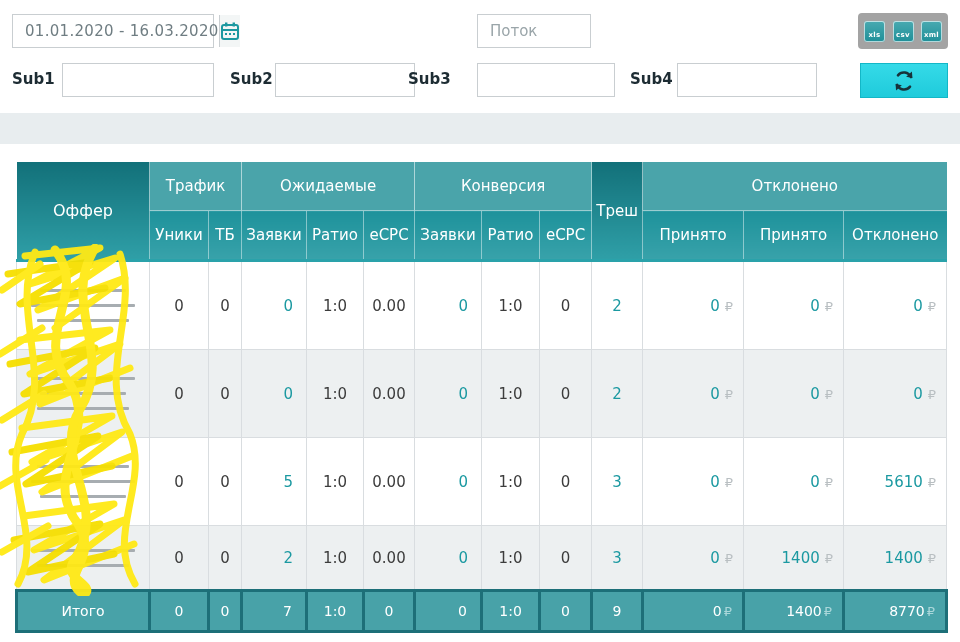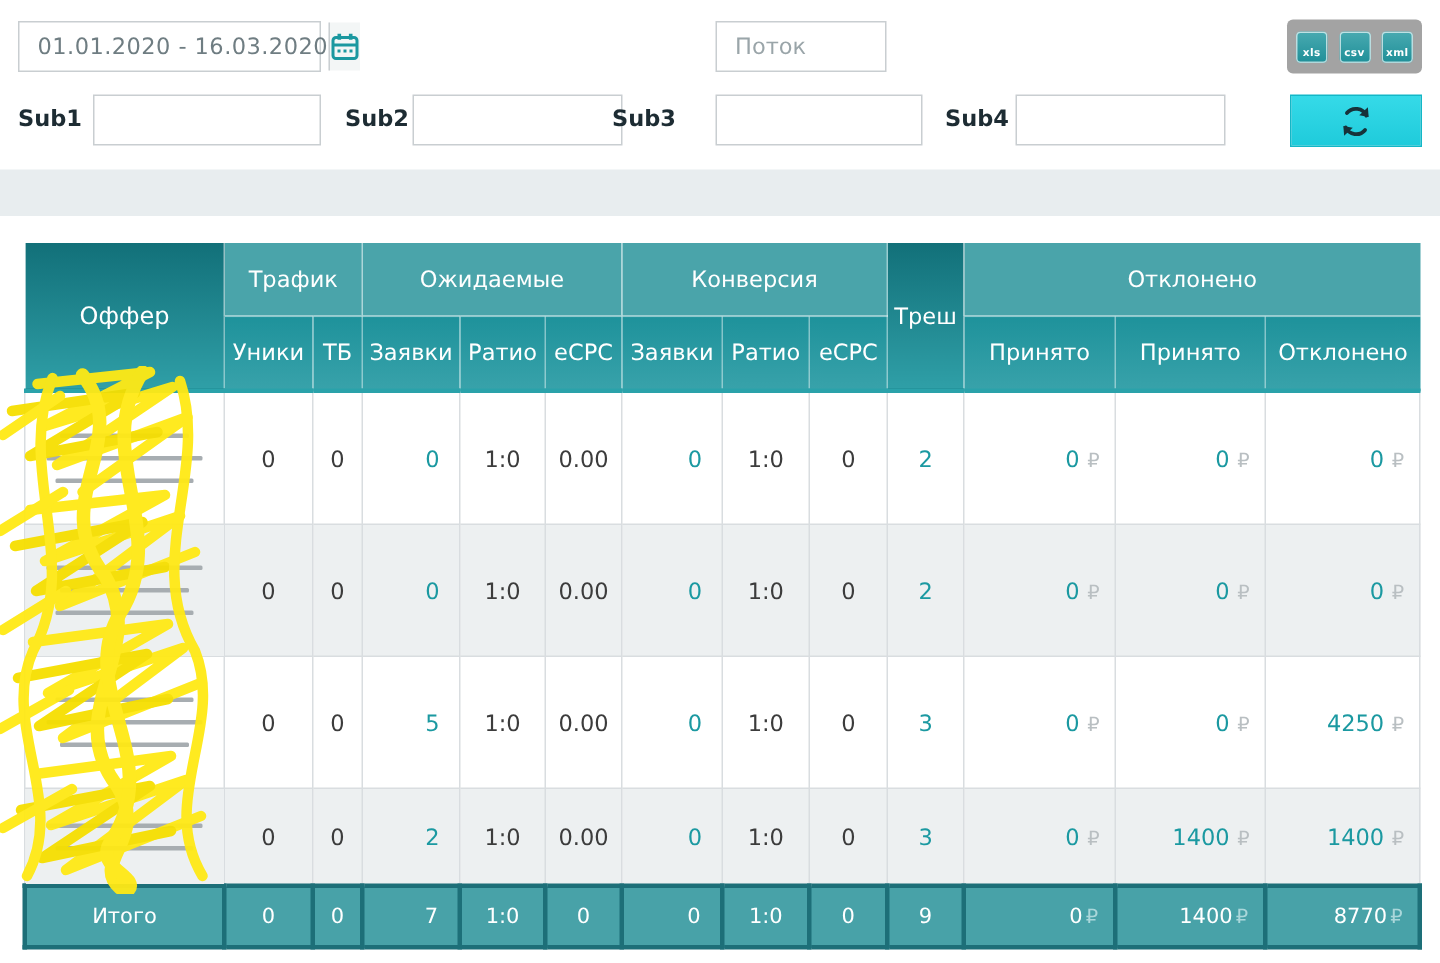--- a/index.html
+++ b/index.html
@@ -196,21 +196,21 @@
           <td>0</td>
           <td class="link rt">5</td>
           <td>1:0</td>
           <td>0.00</td>
           <td class="link rt">0</td>
           <td>1:0</td>
           <td>0</td>
           <td class="link">3</td>
           <td class="money link"><span class="amt">0</span><span class="cur">₽</span></td>
           <td class="money link"><span class="amt">0</span><span class="cur">₽</span></td>
-          <td class="money link"><span class="amt">4250</span><span class="cur">₽</span></td>
+          <td class="money link"><span class="amt">5610</span><span class="cur">₽</span></td>
         </tr>
         <tr class="r-short alt">
           <td class="offer-cell">
               <div class="t-line l2"></div>
               <div class="t-line l3"></div>
             </td>
           <td>0</td>
           <td>0</td>
           <td class="link rt">2</td>
           <td>1:0</td>

